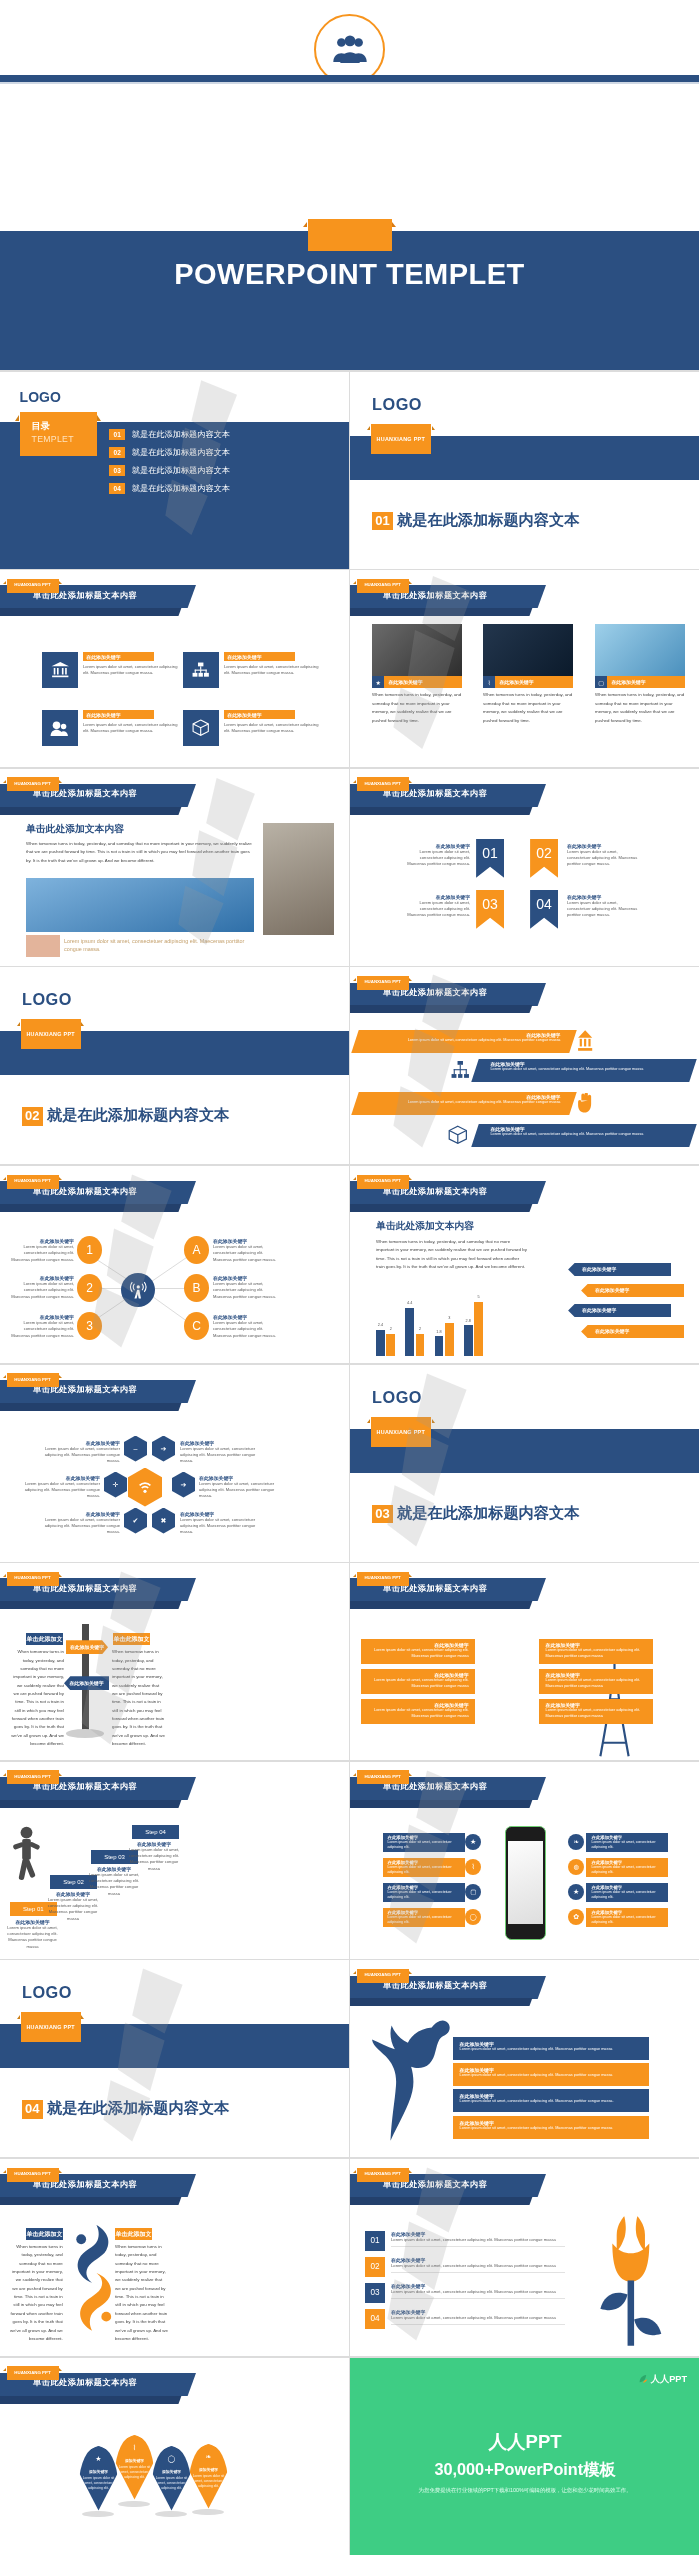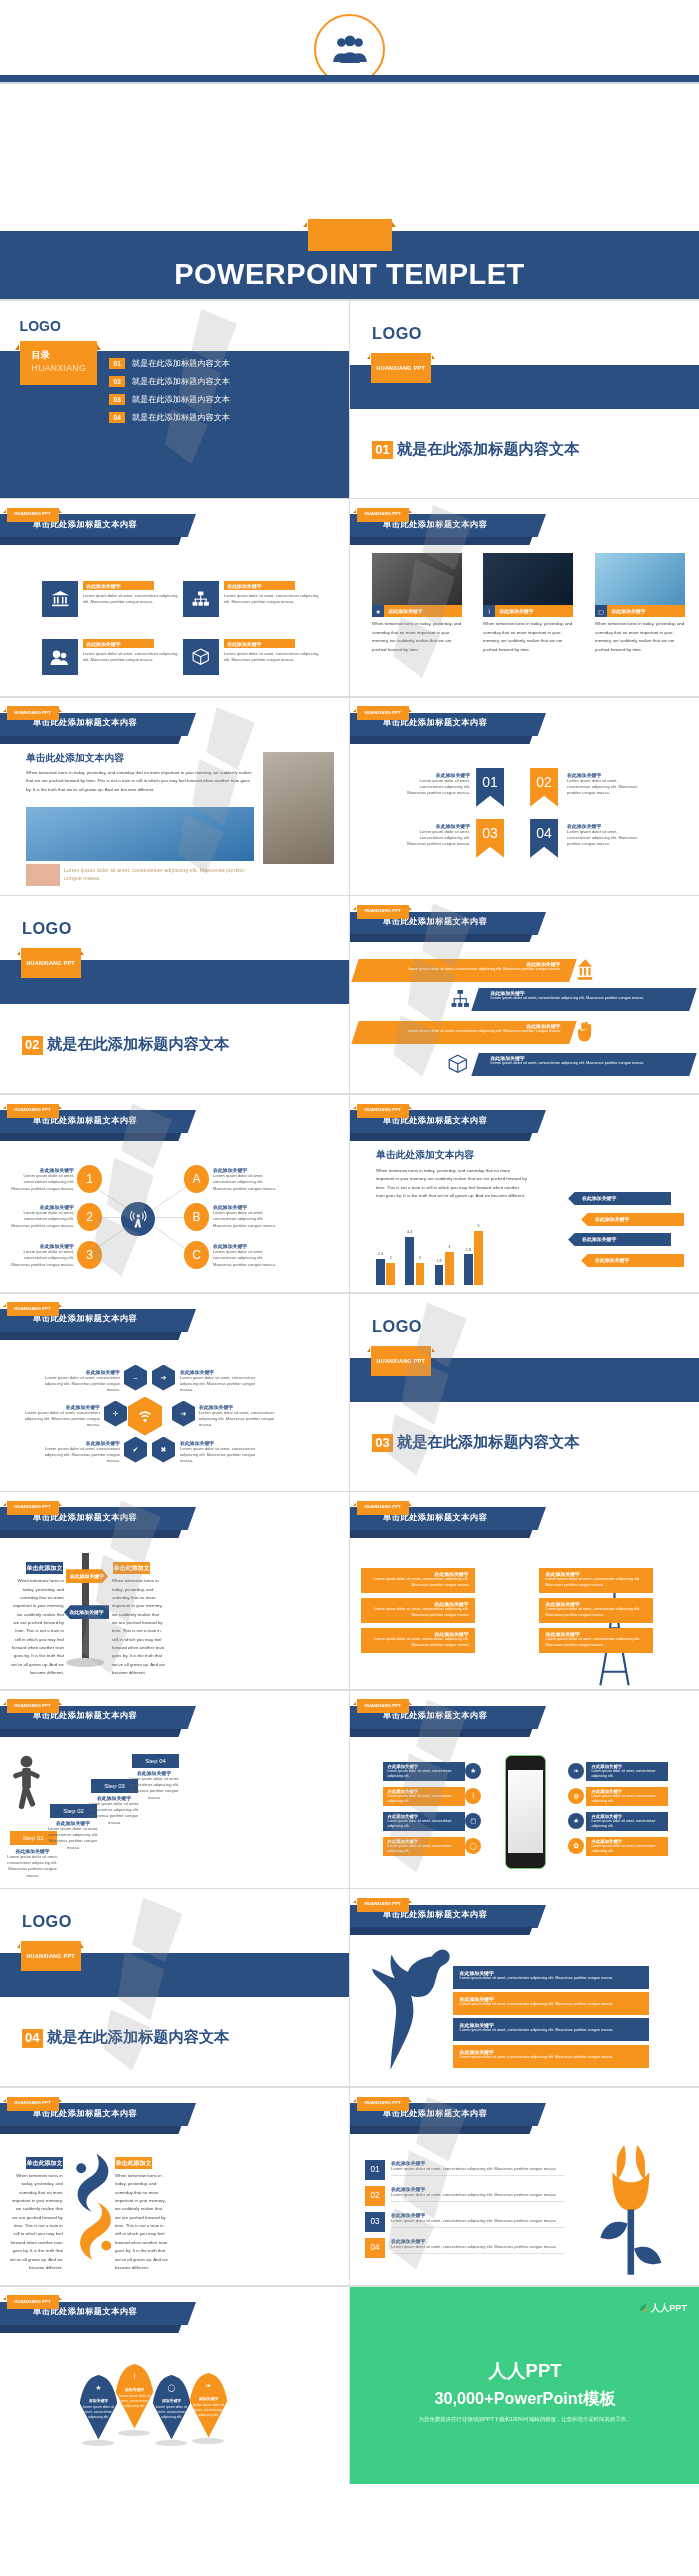--- a/index.html
+++ b/index.html
@@ -6,21 +6,21 @@
   body {
     width: 699px;
     background: #ffffff;
     font-family: "Liberation Sans", "DejaVu Sans", sans-serif;
     color: #1f3d6e;
     -webkit-font-smoothing: antialiased;
   }
   .page { width:699px; position:relative; background:#f2f2f2; }
 
   
-  .cover { position:relative; width:699px; height:299px; background:#fff; overflow:hidden; }
+  .cover { position:relative; width:699px; height:370px; background:#fff; overflow:hidden; }
   .cover-logo-wrap{ position:absolute; left:0; right:0; top:13.6px; display:flex; justify-content:center; }
   .cover-ring{ width:71px; height:71px; border-radius:50%; border:2.7px solid #f7941d;
                display:flex; align-items:center; justify-content:center; background:#fff; }
   .cover-band{ position:absolute; left:0; top:75px; width:100%; height:7px; background:#2b4f81; }
   .cover-mid{ position:absolute; left:0; top:82px; width:100%; height:2.2px; background:#cfd8e4; }
   .cover-body{ position:absolute; left:0; top:84px; width:100%; height:292px; background:#fff; }
   .cover-blue{ position:absolute; left:0; top:231px; width:100%; height:145px; background:#2b4f81; }
   .cover-tab{ position:absolute; left:50%; transform:translateX(-50%); top:219px; width:84px; height:32px;
               background:#f7941d; }
   .cover-tab:before{ content:""; position:absolute; left:-4.4px; top:3.3px; border-top:5.4px solid transparent;
@@ -169,21 +169,21 @@
     <div class="cover-title">POWERPOINT TEMPLET</div>
   </div>
 
   <div class="grid">
 
     <div class="slide">
       <div class="toc-logo">LOGO</div>
       <div class="toc-band"></div>
       <div class="toc-tab">
         <div class="t1">目录</div>
-        <div class="t2">HUANXIANG</div>
+        <div class="t2">TEMPLET</div>
       </div>
       <div class="toc-rows">
         <div class="toc-row">
           <div class="toc-n">01</div>
           <div class="toc-l">就是在此添加标题内容文本</div>
           </div>
         <div class="toc-row">
           <div class="toc-n">02</div>
           <div class="toc-l">就是在此添加标题内容文本</div>
           </div>

